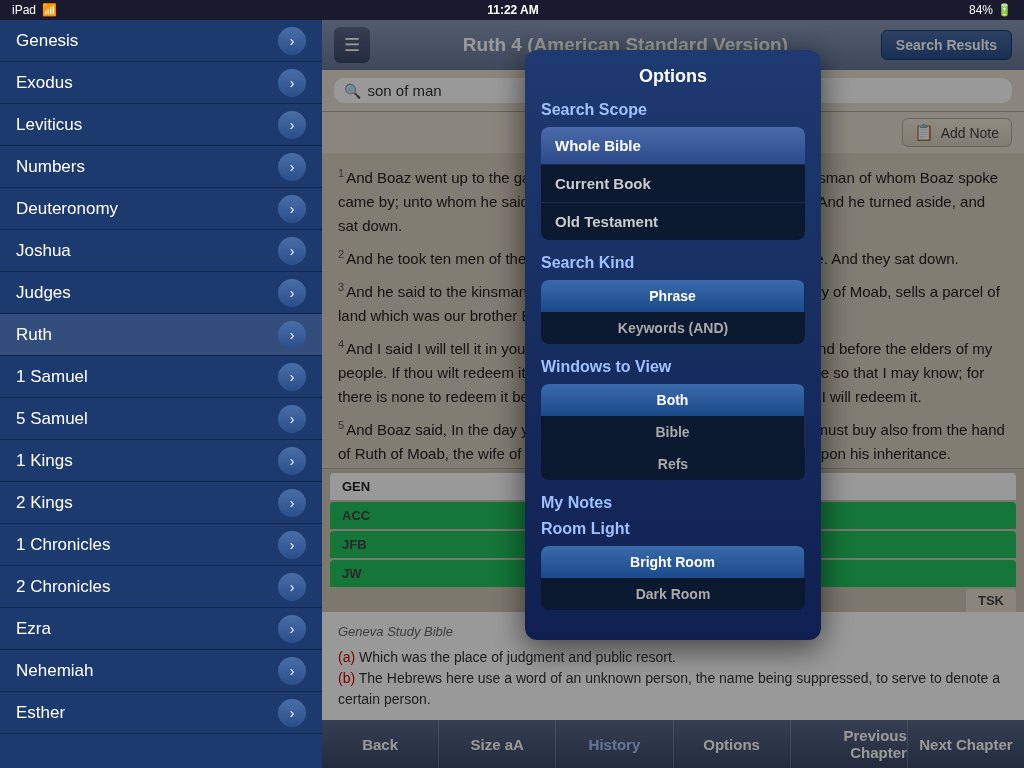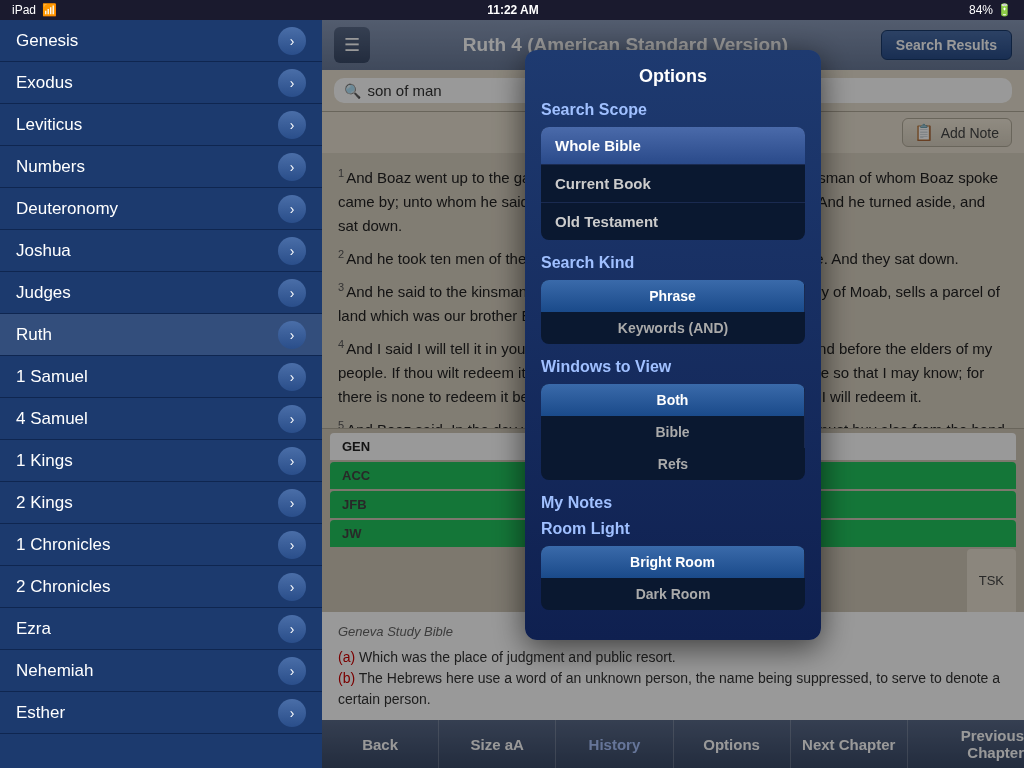--- a/index.html
+++ b/index.html
@@ -215,25 +215,25 @@
       font-weight: 600;
       color: #444;
       cursor: pointer;
     }
     .comm-tab.active {
       background: white;
       color: #222;
     }
     .tsk-tab {
       margin-left: auto;
-      padding: 24px 12px;
+      padding: 4px 12px;
       background: #e8e0d0;
       border-radius: 4px 4px 0 0;
       font-size: 13px;
-      font-weight: 400;
+      font-weight: 700;
       color: #444;
       cursor: pointer;
     }
     .commentary-body {
       background: white;
       padding: 10px 16px;
       max-height: 160px;
       overflow-y: auto;
       font-size: 14px;
       line-height: 1.5;
@@ -426,21 +426,21 @@
         </div>
         <div class="book-item active">
           <span class="book-name">Ruth</span>
           <div class="book-chevron">›</div>
         </div>
         <div class="book-item">
           <span class="book-name">1 Samuel</span>
           <div class="book-chevron">›</div>
         </div>
         <div class="book-item">
-          <span class="book-name">4 Samuel</span>
+          <span class="book-name">5 Samuel</span>
           <div class="book-chevron">›</div>
         </div>
         <div class="book-item">
           <span class="book-name">1 Kings</span>
           <div class="book-chevron">›</div>
         </div>
         <div class="book-item">
           <span class="book-name">2 Kings</span>
           <div class="book-chevron">›</div>
         </div>
@@ -510,22 +510,22 @@
         <p style="margin-top:6px;"><span style="color:#c00;">(a)</span> Which was the place of judgment and public resort.</p>
         <p style=""><span style="color:#c00;">(b)</span> The Hebrews here use a word of an unknown person, the name being suppressed, to serve to denote a certain person.</p>
       </div>
     </div>
 
     <div class="bottom-bar" id="bottom-bar">
         <div class="bottom-btn">Back</div>
         <div class="bottom-btn">Size aA</div>
         <div class="bottom-btn active">History</div>
         <div class="bottom-btn">Options</div>
+        <div class="bottom-btn">Previous Chapter</div>
         <div class="bottom-btn">Next Chapter</div>
-        <div class="bottom-btn">Previous Chapter</div>
       </div>
 
     <div class="options-overlay">
       <div class="options-backdrop"></div>
       <div class="options-panel">
         <div class="options-title">Options</div>
 
         <div class="options-section-label">Search Scope</div>
         <div class="scope-picker" id="scope-picker">
             <div class="scope-option selected">Whole Bible</div>

